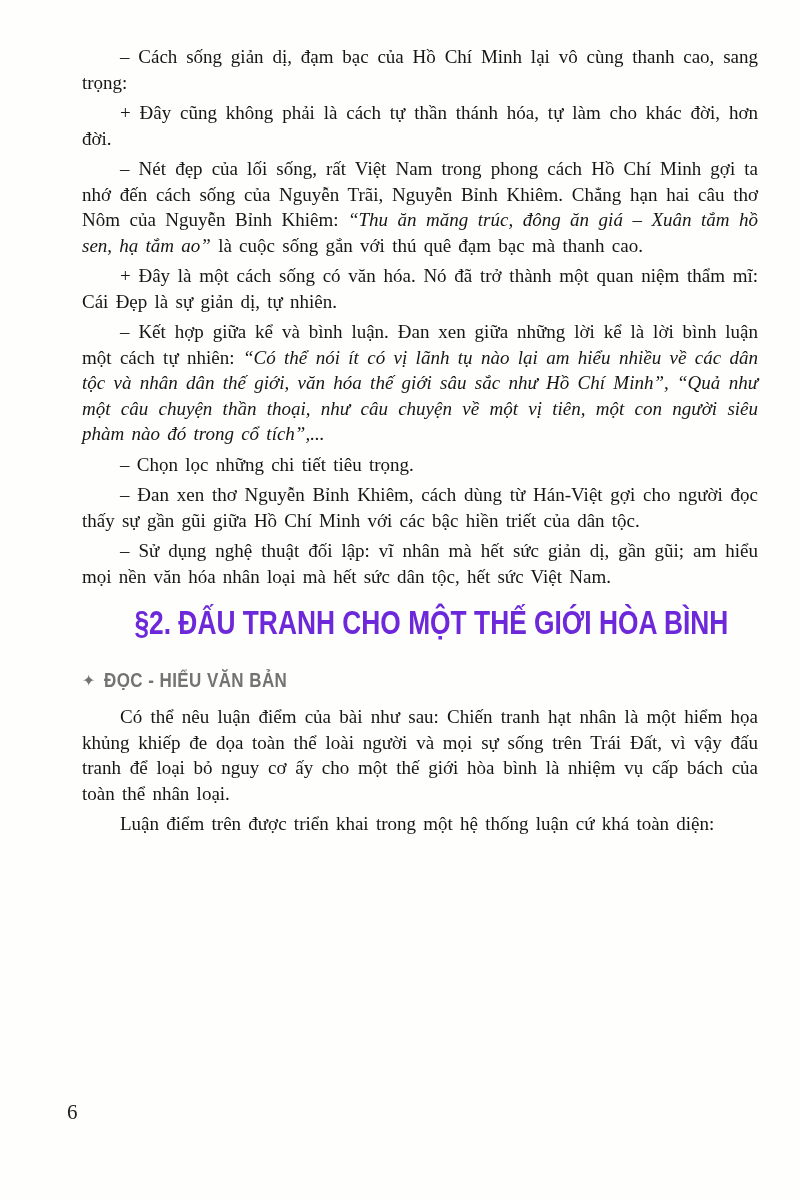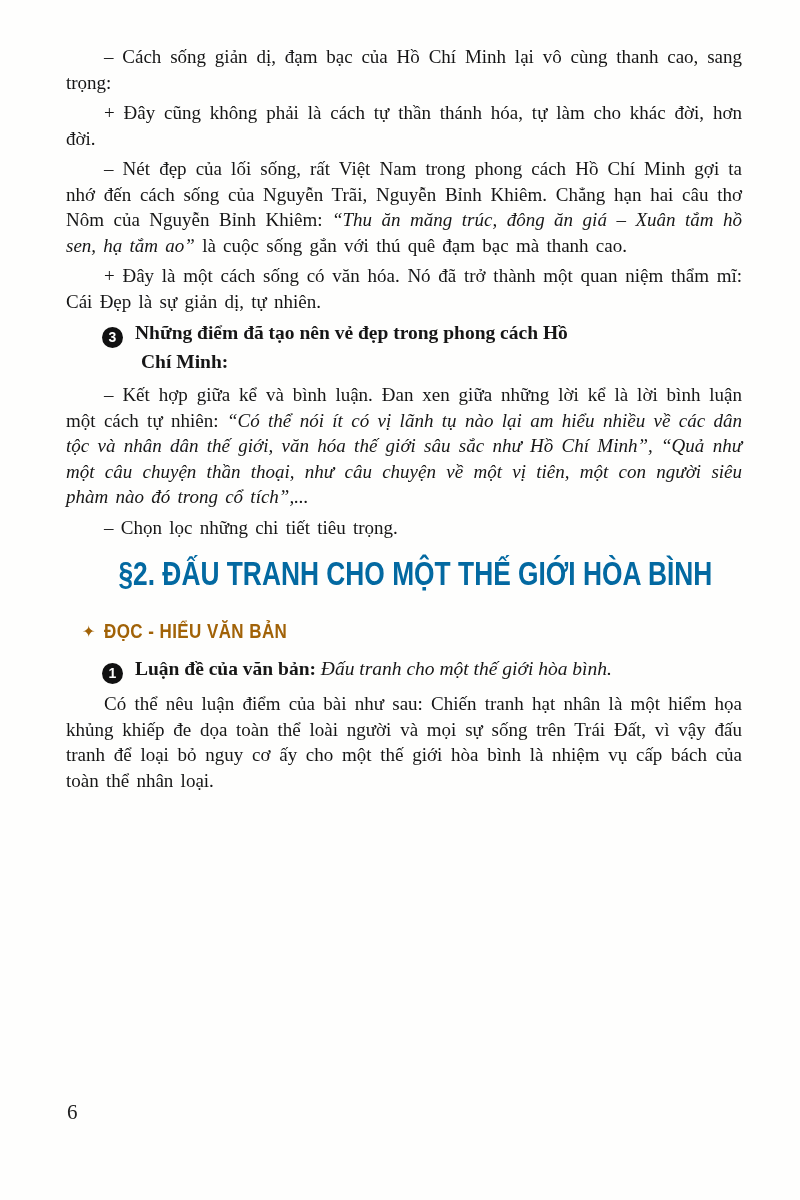--- a/index.html
+++ b/index.html
@@ -1,49 +1,49 @@
 <!DOCTYPE html>
 <html lang="vi"><head>
 <meta charset="utf-8">
 <style>
   html,body{margin:0;padding:0;background:#e9e9e9;}
   .page{
     position:relative;width:800px;height:1200px;margin:0 auto;
     background:#fefefd;color:#161616;overflow:hidden;
     font-family:"Liberation Serif", serif;
   }
-  .content{position:absolute;left:66px;top:44px;width:676px;}
+  .content{position:absolute;left:82px;top:44px;width:676px;}
   p.body{
     margin:0 0 5px 0;font-size:19px;line-height:25.5px;
     text-align:justify;text-indent:38px;word-spacing:2.5px;
   }
   .it{font-style:italic;}
   .numheading{
     font-size:19.5px;line-height:27px;font-weight:bold;
     padding-left:75px;text-indent:-39px;margin:3px 0 7px 0;
   }
   .numheading.narrow{width:520px;box-sizing:border-box;}
   .badge{
     display:inline-block;width:21px;height:21px;border-radius:50%;
     background:#111;color:#fff;text-align:center;line-height:21px;
     font-size:14px;font-weight:bold;text-indent:0;
     font-family:"Liberation Sans", sans-serif;margin-right:12px;
     vertical-align:-3px;
   }
   .section-heading{
     text-align:center;margin:16px 0 26px 0;
     font-family:"Liberation Sans", sans-serif;font-weight:bold;
-    font-size:31px;line-height:36px;color:#0369a1;
+    font-size:31px;line-height:36px;color:#6d28d9;
   }
   .section-heading .cond{
     display:inline-block;transform:scale(0.85,1.08);white-space:nowrap;
   }
   .reading-label{
-    margin:0 0 10px 16px;font-family:"Liberation Sans", sans-serif;
-    font-weight:bold;font-size:20px;line-height:26px;color:#a16207;
+    margin:0 0 10px 0;font-family:"Liberation Sans", sans-serif;
+    font-weight:bold;font-size:20px;line-height:26px;color:#737373;
   }
   .reading-label .cond2{
     display:inline-block;transform:scaleX(0.85);transform-origin:0 50%;
     letter-spacing:0.5px;white-space:nowrap;
   }
   .star{
     font-family:"DejaVu Sans", sans-serif;font-size:16px;
     margin-right:9px;vertical-align:1px;font-weight:normal;
   }
   .pagenum{
@@ -59,40 +59,37 @@
 
     <p class="body"><span>– Cách sống giản dị, đạm bạc của Hồ Chí Minh lại vô cùng thanh cao, sang trọng:</span></p>
 
 
     <p class="body"><span>+ Đây cũng không phải là cách tự thần thánh hóa, tự làm cho khác đời, hơn đời.</span></p>
 
     <p class="body"><span>– Nét đẹp của lối sống, rất Việt Nam trong phong cách Hồ Chí Minh gợi ta nhớ đến cách sống của Nguyễn Trãi, Nguyễn Bỉnh Khiêm. Chẳng hạn hai câu thơ Nôm của Nguyễn Bỉnh Khiêm: </span><span class="it">“Thu ăn măng trúc, đông ăn giá – Xuân tắm hồ sen, hạ tắm ao”</span><span> là cuộc sống gắn với thú quê đạm bạc mà thanh cao.</span></p>
 
     <p class="body"><span>+ Đây là một cách sống có văn hóa. Nó đã trở thành một quan niệm thẩm mĩ: Cái Đẹp là sự giản dị, tự nhiên.</span></p>
 
-    <div class="numheading narrow">
-      <span class="badge">3</span><span>Những điểm đã tạo nên vẻ đẹp trong phong cách Hồ Chí Minh:</span>
-    </div>
 
     <p class="body"><span>– Kết hợp giữa kể và bình luận. Đan xen giữa những lời kể là lời bình luận một cách tự nhiên: </span><span class="it">“Có thể nói ít có vị lãnh tụ nào lại am hiểu nhiều về các dân tộc và nhân dân thế giới, văn hóa thế giới sâu sắc như Hồ Chí Minh”, “Quả như một câu chuyện thần thoại, như câu chuyện về một vị tiên, một con người siêu phàm nào đó trong cổ tích”,...</span></p>
 
     <p class="body"><span>– Chọn lọc những chi tiết tiêu trọng.</span></p>
 
+    <p class="body"><span>– Đan xen thơ Nguyễn Bỉnh Khiêm, cách dùng từ Hán-Việt gợi cho người đọc thấy sự gần gũi giữa Hồ Chí Minh với các bậc hiền triết của dân tộc.</span></p>
 
+    <p class="body"><span>– Sử dụng nghệ thuật đối lập: vĩ nhân mà hết sức giản dị, gần gũi; am hiểu mọi nền văn hóa nhân loại mà hết sức dân tộc, hết sức Việt Nam.</span></p>
 
     <h1 class="section-heading"><span class="cond">§2. ĐẤU TRANH CHO MỘT THẾ GIỚI HÒA BÌNH</span></h1>
 
     <div class="reading-label">
       <span class="star">✦</span><span class="cond2">ĐỌC - HIỂU VĂN BẢN</span>
     </div>
 
-    <div class="numheading">
-      <span class="badge">1</span><span>Luận đề của văn bản:</span><span class="it" style="font-weight:normal;"> Đấu tranh cho một thế giới hòa bình.</span>
-    </div>
 
     <p class="body"><span>Có thể nêu luận điểm của bài như sau: Chiến tranh hạt nhân là một hiểm họa khủng khiếp đe dọa toàn thể loài người và mọi sự sống trên Trái Đất, vì vậy đấu tranh để loại bỏ nguy cơ ấy cho một thế giới hòa bình là nhiệm vụ cấp bách của toàn thể nhân loại.</span></p>
 
+    <p class="body"><span>Luận điểm trên được triển khai trong một hệ thống luận cứ khá toàn diện:</span></p>
 
 
   </div>
 
   <div class="pagenum">6</div>
 </div>
 
 </body></html>

